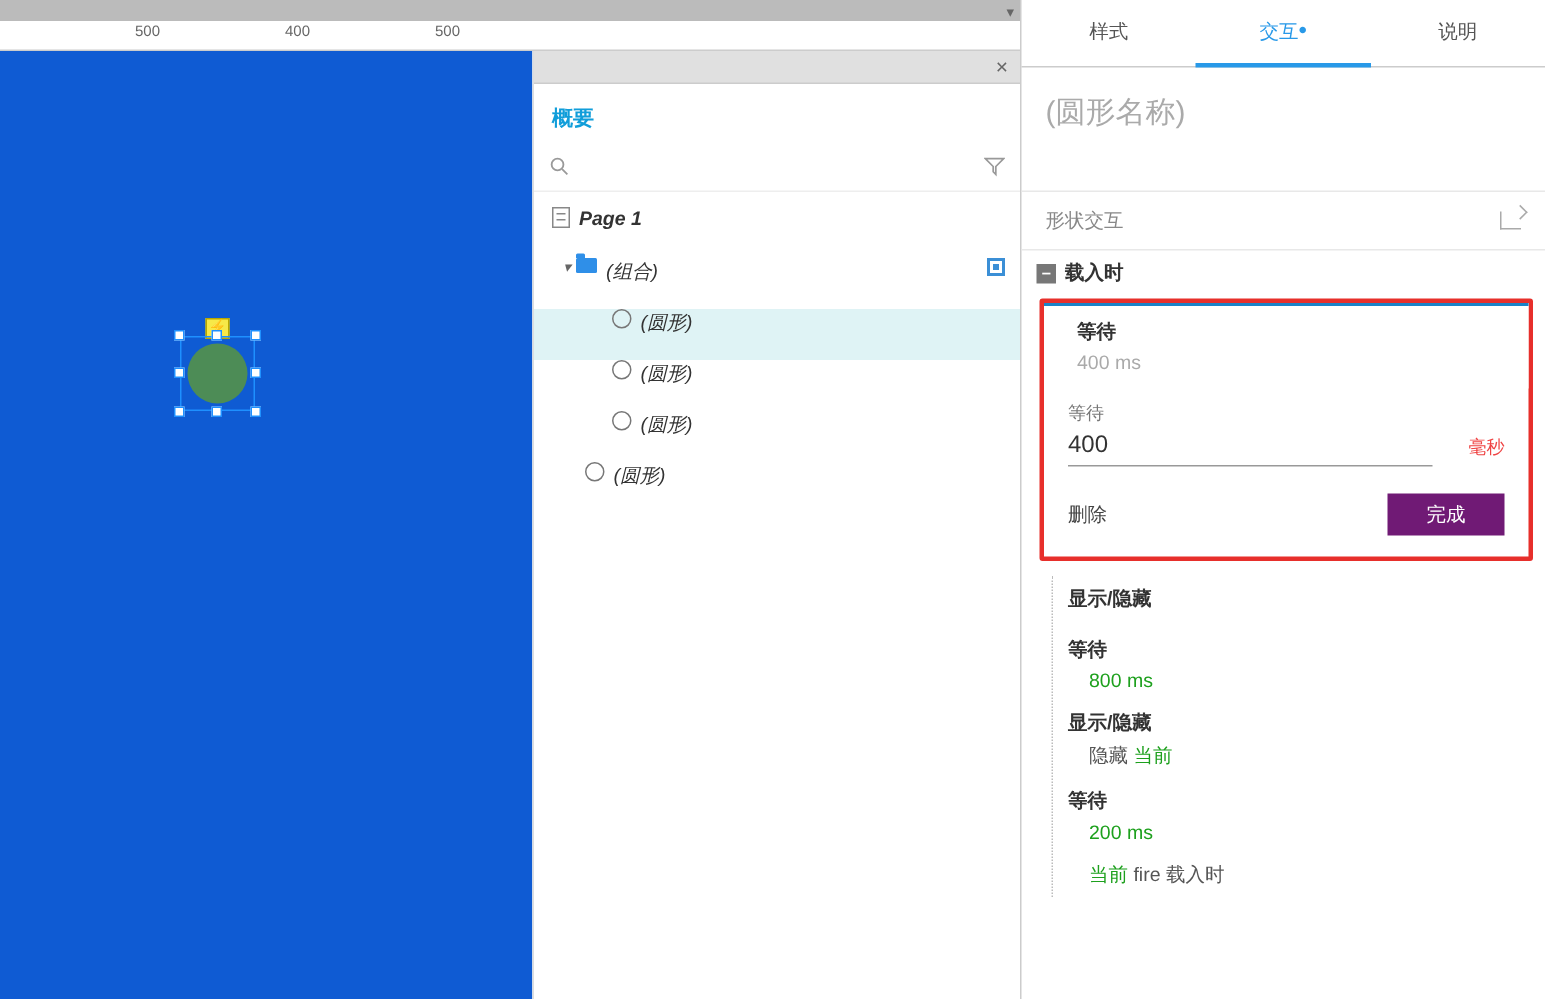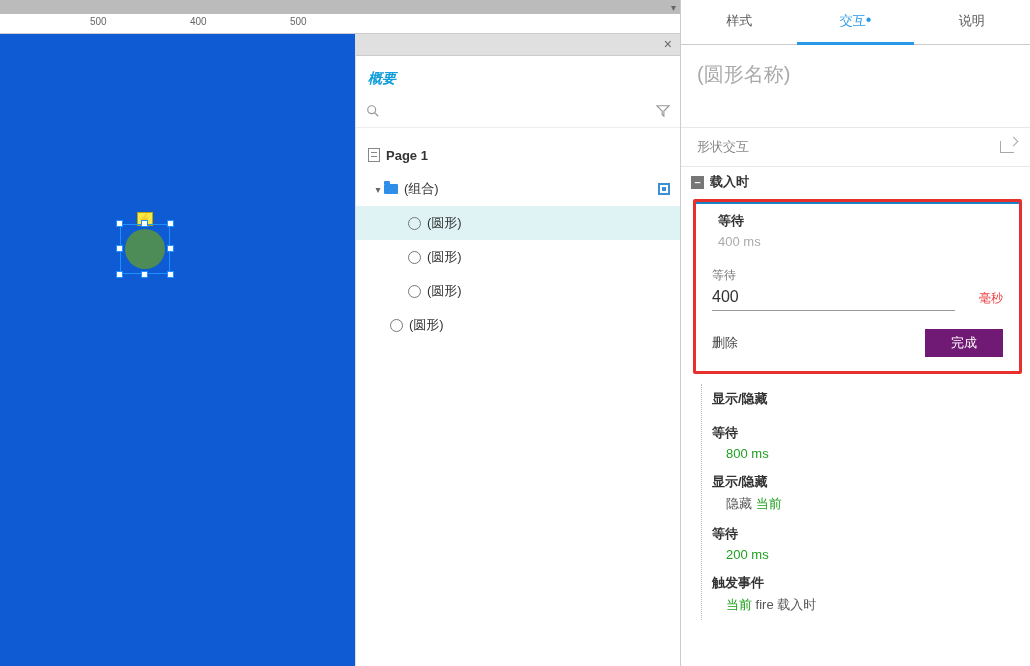--- a/index.html
+++ b/index.html
@@ -21,27 +21,27 @@
 .sel-shape .h { position: absolute; width: 7px; height: 7px; background: #fff; border: 1px solid #1e90ff; }
 .sel-shape .h.nw{left:-4px;top:-4px}.sel-shape .h.n{left:50%;top:-4px;margin-left:-4px}.sel-shape .h.ne{right:-4px;top:-4px}
 .sel-shape .h.w{left:-4px;top:50%;margin-top:-4px}.sel-shape .h.e{right:-4px;top:50%;margin-top:-4px}
 .sel-shape .h.sw{left:-4px;bottom:-4px}.sel-shape .h.s{left:50%;bottom:-4px;margin-left:-4px}.sel-shape .h.se{right:-4px;bottom:-4px}
 .sel-shape .bolt { position: absolute; left: 50%; margin-left: -8px; top: -12px; width: 16px; height: 14px; background: #F7E948; border: 1px solid #b8a700; text-align: center; line-height: 12px; font-size: 10px; color: #333; }
 
 
 .outline { position: absolute; left: 355px; top: 34px; width: 325px; height: 632px; background: #fff; border-left: 1px solid #ddd; }
 .outline .titlebar { height: 22px; background: #e0e0e0; border-bottom: 1px solid #ccc; position: relative; }
 .outline .titlebar .x { position: absolute; right: 8px; top: 2px; color: #666; cursor: pointer; font-size: 14px; }
-.outline .heading { padding: 14px 12px 10px; color: #119EDA; font-weight: bold; font-size: 14px; font-style: italic; }
+.outline .heading { padding: 14px 12px 10px; color: #119EDA; font-weight: bold; font-size: 14px; }
 .outline .search { display: flex; align-items: center; padding: 6px 10px; border-bottom: 1px solid #eee; }
 .outline .search .mag { color: #999; font-size: 14px; }
 .outline .search .sp { flex: 1; }
 .outline .search .filter { color: #999; font-size: 14px; }
 .outline .tree { padding-top: 10px; }
-.row { display: flex; align-items: center; height: 34px; padding: 0 10px; }
+.row { display: flex; height: 34px; padding: 0 10px; font-style: italic; }
 .row.selected { background: #DFF3F5; }
 .row .indent { display: inline-block; }
 .row .tw { color: #666; width: 12px; text-align: center; font-size: 10px; }
 .row .icon { display: inline-block; }
 .page-ic { width:12px; height:14px; border:1px solid #888; margin-right:6px; position:relative; }
 .page-ic::before,.page-ic::after{content:"";position:absolute;left:2px;right:2px;height:1px;background:#888}
 .page-ic::before{top:3px}.page-ic::after{top:7px}
 .fold-ic { width:14px; height:10px; background:#2F8FE8; border-radius:1px; margin-right:6px; position:relative; }
 .fold-ic::before{content:"";position:absolute;top:-3px;left:0;width:6px;height:3px;background:#2F8FE8;border-radius:1px 1px 0 0}
 .circ-ic { width:13px; height:13px; border:1px solid #777; border-radius:50%; margin-right:6px; }
@@ -219,19 +219,18 @@
         </div>
         <div class="action-block">
           <div class="t">显示/隐藏</div>
           <div class="d"><span>隐藏 </span><span class="grn">当前</span></div>
         </div>
         <div class="action-block">
           <div class="t">等待</div>
           <div class="d"><span class="grn">200 ms</span></div>
         </div>
         <div class="action-block">
-          <div class="t">触发事件</div>
           <div class="d"><span class="grn">当前</span><span> fire 载入时</span></div>
         </div>
       </div>
     </div>
   </div>
 </div>
 
 </body></html>

